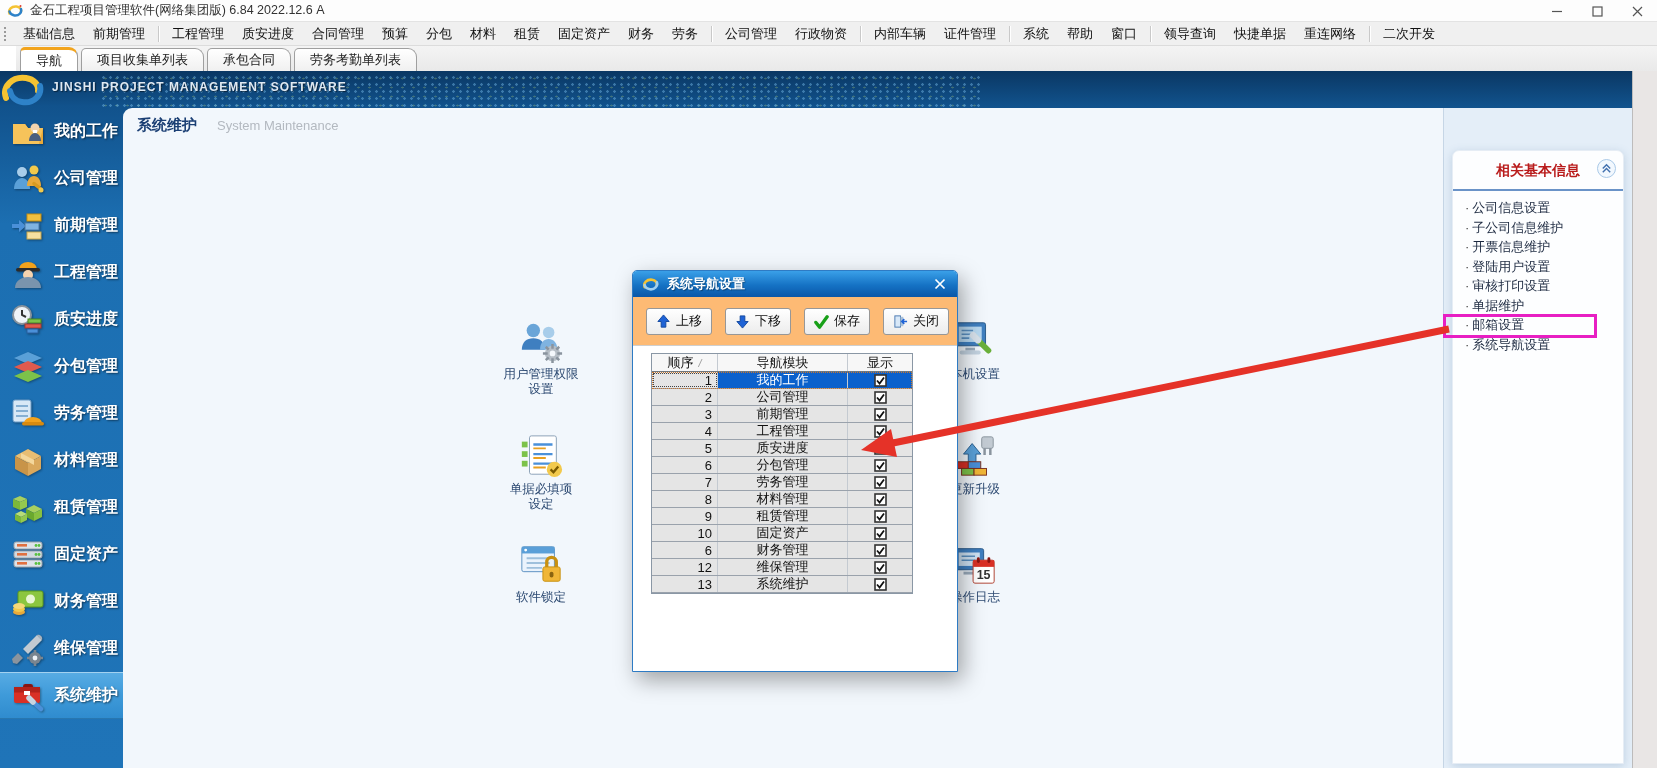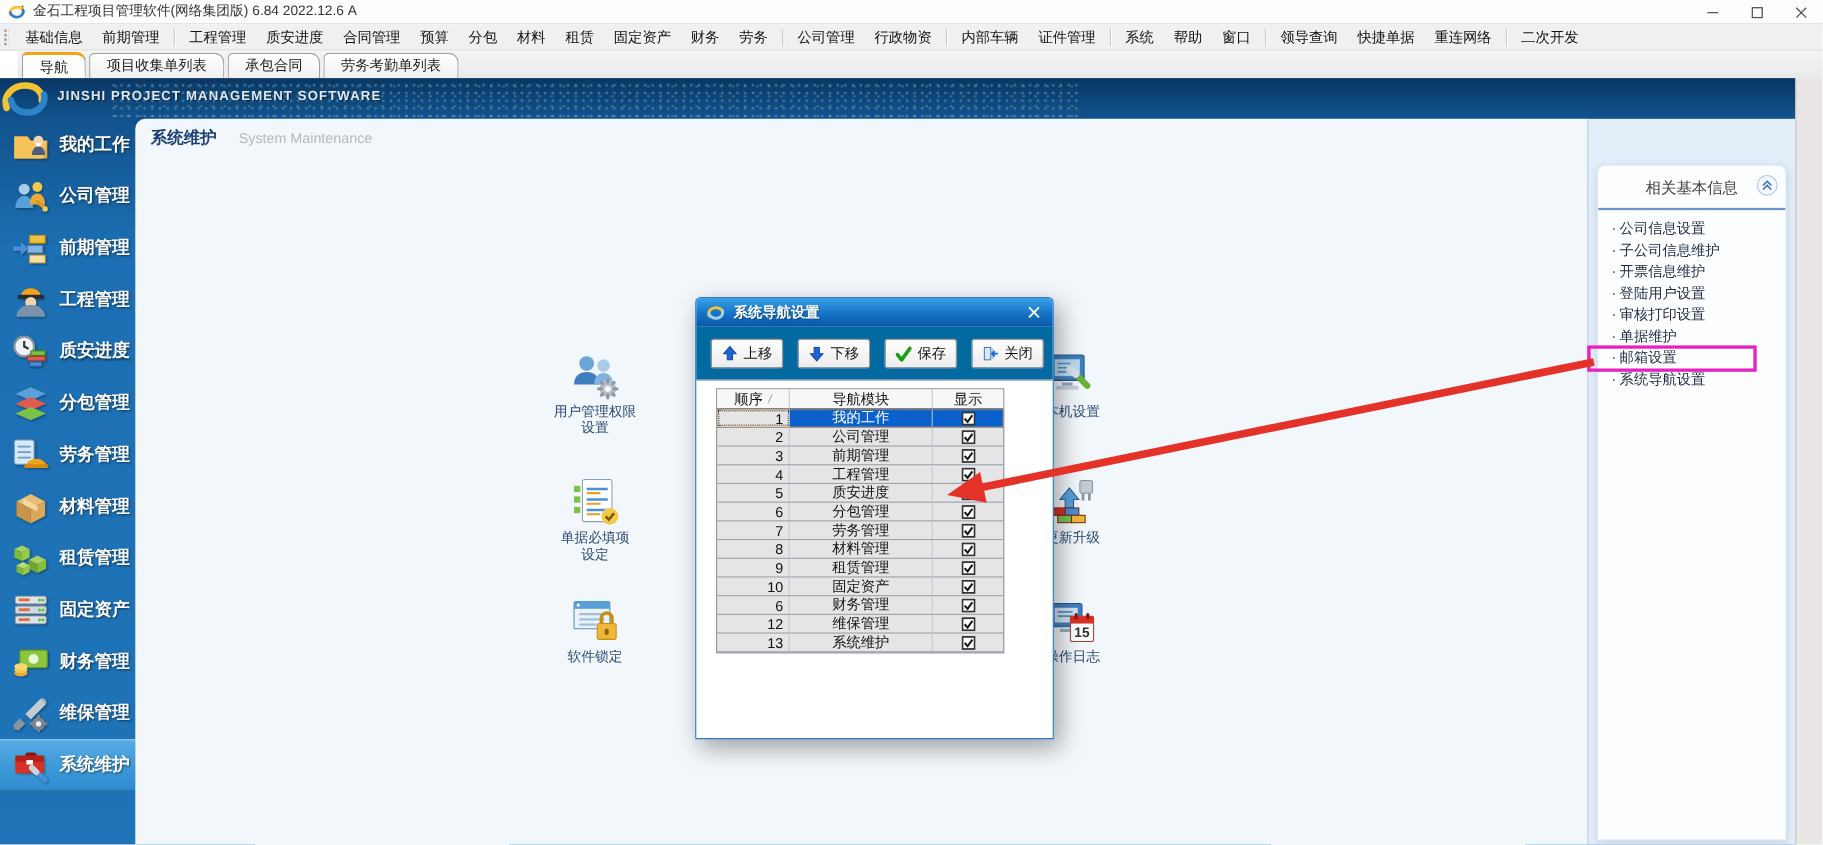--- a/index.html
+++ b/index.html
@@ -47,36 +47,36 @@
   .page-title { font-size:15px; font-weight:bold; color:#1b3f74; }
   .page-subtitle { margin-left:20px; font-size:13px; color:#b3b9c0; }
 
   .desk-icon { position:absolute; width:120px; text-align:center; cursor:pointer; }
   .desk-icon .d-img { width:46px; height:46px; margin:0 auto 3px auto; }
   .desk-icon .d-line { font-size:12.5px; color:#2d4a72; line-height:15px; }
 
   
   .dock-bg { position:absolute; left:1443px; top:108px; width:189px; height:660px; background:#e4eef8; border-left:1px solid #c6d6e6; z-index:5; }
   .panel { position:absolute; left:8px; top:42px; width:172px; height:614px; background:#fdfeff; border:1px solid #e6edf5; border-radius:7px 7px 0 0; box-shadow:0 2px 8px rgba(90,130,170,.28); }
-  .panel-head { position:relative; padding-top:11px; text-align:center; font-size:14px; font-weight:normal; color:#404040; }
+  .panel-head { position:relative; padding-top:11px; text-align:center; font-size:14px; font-weight:bold; color:#b91c1c; }
   .panel-collapse { position:absolute; right:7px; top:8px; width:19px; height:19px; border:1px solid #a9c9e8; border-radius:50%; background:#f2f8fe; display:flex; align-items:center; justify-content:center; cursor:pointer; }
   .panel-rule { margin:9px 0 0 0; border-bottom:2px solid #6a93c8; }
   .panel-list { padding:7px 0 0 12px; list-style:none; }
   .panel-list li { font-size:13px; color:#1c2940; line-height:19.5px; white-space:nowrap; cursor:pointer; }
   .panel-list li .dot { margin-right:3px; color:#444; }
 
   .magenta-box { position:absolute; left:1443px; top:314px; width:154px; height:24px; border:3px solid #e81fc3; z-index:55; pointer-events:none; }
 
   
   .dialog { position:absolute; left:632px; top:270px; width:326px; height:402px; background:#fff; border:1px solid #2e7bc4; border-radius:5px 5px 0 0; box-shadow:5px 8px 22px rgba(0,0,0,.35); z-index:30; }
   .dlg-title { height:26px; background:linear-gradient(180deg,#3aa0e8 0%,#1572c4 55%,#0a57a8 100%); border-radius:4px 4px 0 0; display:flex; align-items:center; }
   .dlg-title .dlg-logo { width:17px; height:17px; margin-left:9px; }
   .dlg-title .dlg-text { margin-left:8px; font-size:13px; font-weight:bold; color:#fff; text-shadow:1px 1px 1px rgba(0,0,0,.35); }
   .dlg-close { position:absolute; right:8px; top:5px; width:18px; height:16px; display:flex; align-items:center; justify-content:center; cursor:pointer; }
-  .dlg-toolbar { height:49px; background:#0369a1; border-bottom:1px solid #cfcfcf; display:flex; align-items:center; justify-content:flex-end; gap:13px; padding-right:8px; }
+  .dlg-toolbar { height:49px; background:#fdba74; border-bottom:1px solid #cfcfcf; display:flex; align-items:center; justify-content:flex-end; gap:13px; padding-right:8px; }
   .dlg-btn { height:27px; min-width:66px; padding:0 9px; background:linear-gradient(#ffffff,#ececec); border:1px solid #979797; border-radius:3px; display:flex; align-items:center; justify-content:center; gap:5px; font-size:13px; color:#111; cursor:pointer; }
   .dlg-btn svg { width:15px; height:15px; }
 
   .dlg-table { position:absolute; left:18px; top:82px; width:262px; border:1px solid #8a97a5; background:#e5e5e5; }
   .t-row { display:flex; height:17px; border-bottom:1px solid #9aa2ac; }
   .t-row.header { height:18px; background:#f7f7f7; border-bottom:1px solid #70777e; font-size:13px; }
   .t-cell { display:flex; align-items:center; justify-content:center; font-size:13px; color:#111; overflow:hidden; }
   .c-order { width:66px; justify-content:flex-end; padding-right:5px; border-right:1px solid #c4cad1; }
   .c-module { width:130px; border-right:1px solid #c4cad1; }
   .c-check { width:64px; }

